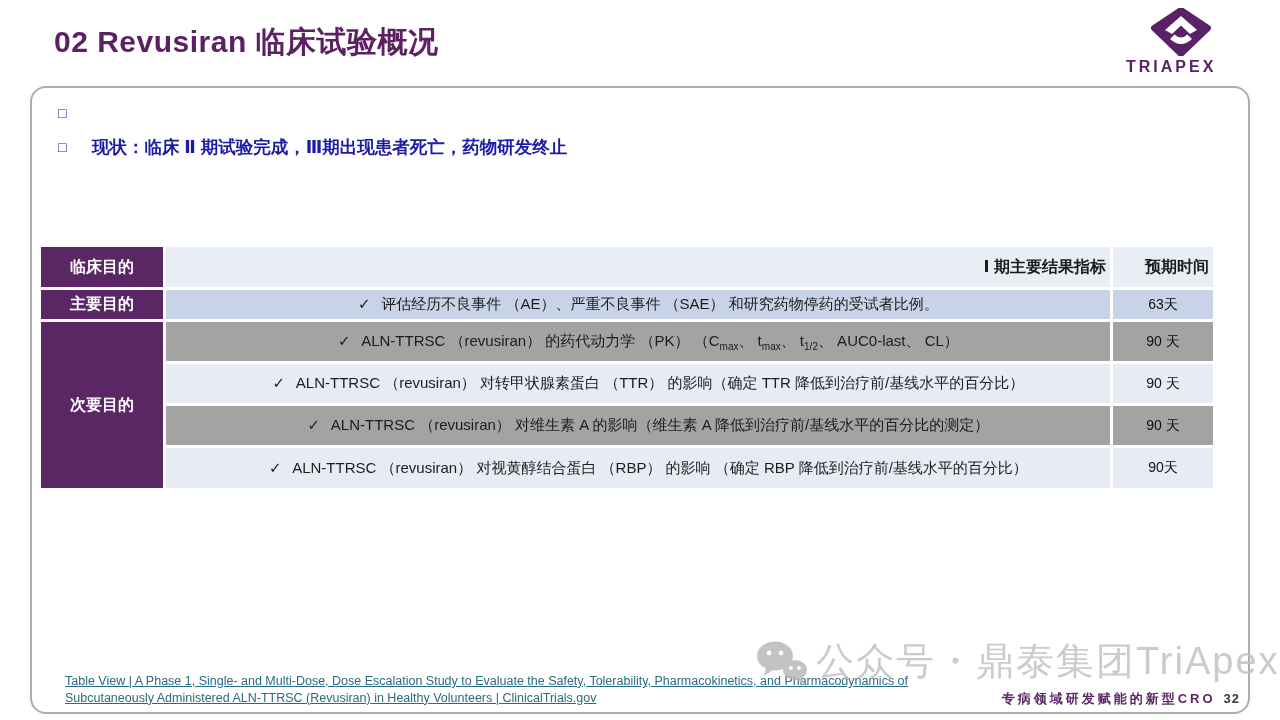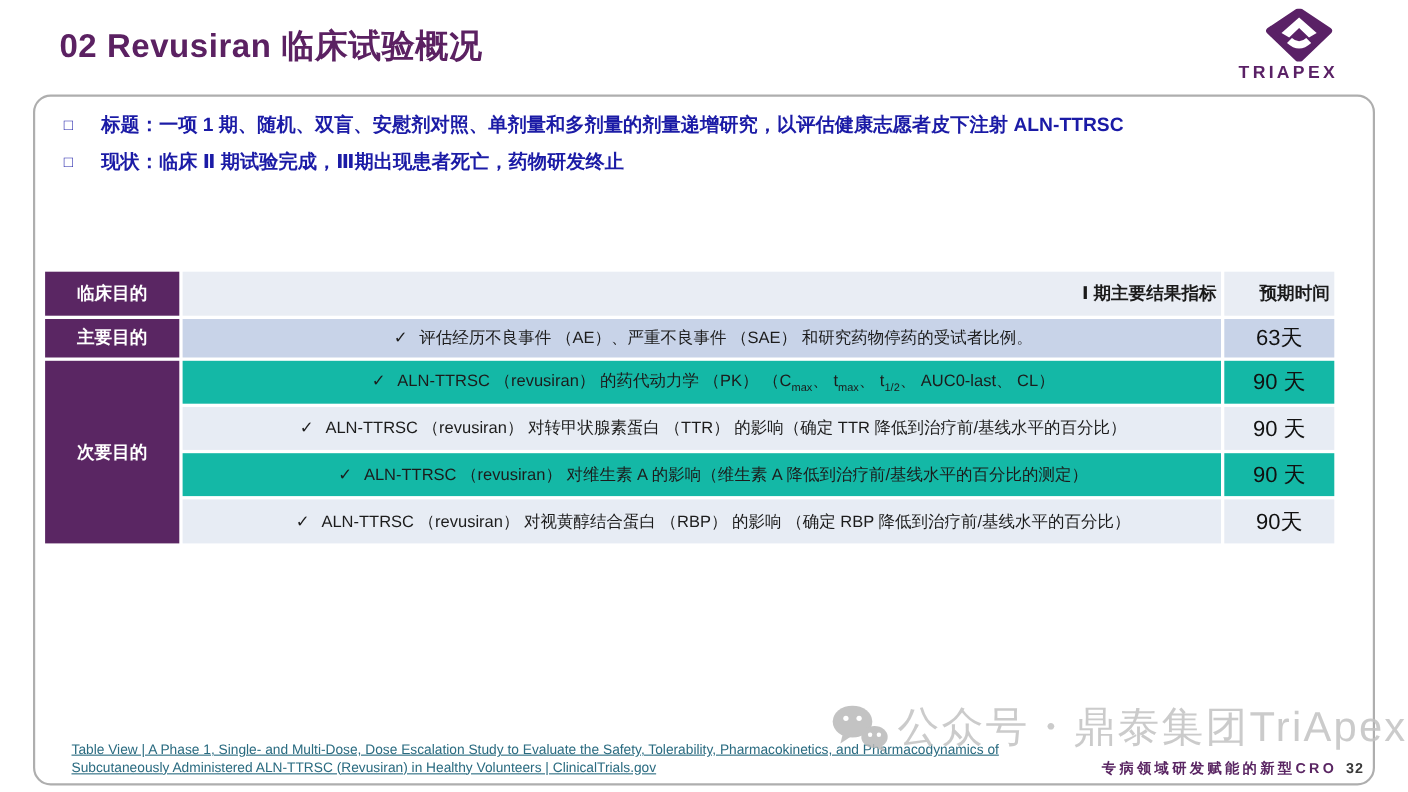--- a/index.html
+++ b/index.html
@@ -40,28 +40,28 @@
   td{padding:4px;}
   .pcell{
     background:#5A2663;color:#ffffff;font-weight:bold;font-size:16px;
     text-align:center;vertical-align:middle;
   }
   .hdr{
     background:#E9EDF4;color:#1a1a1a;font-weight:bold;font-size:16px;
     text-align:right;vertical-align:middle;
   }
   .r1{background:#C8D3E8;}
-  .ra{background:#14b8a6;}
+  .ra{background:#a3a3a3;}
   .rb{background:#E7ECF4;}
   .maincell{
     font-size:15px;color:#1c1c1c;text-align:center;vertical-align:middle;
     padding-left:14px;
   }
   .maincell .chk{display:inline-block;width:34px;}
-  .timecell{font-size:20px;color:#111;text-align:center;vertical-align:middle;}
+  .timecell{font-size:14px;color:#111;text-align:center;vertical-align:middle;}
   sub{font-size:10px;}
   
   .links{
     position:absolute;left:65px;top:673px;width:980px;
     font-size:12.5px;line-height:16.5px;color:#2A6B80;
   }
   .links a{color:#2A6B80;text-decoration:underline;cursor:pointer;}
   .tagline{
     position:absolute;right:40px;top:690px;white-space:nowrap;
     font-size:13px;color:#5A2663;letter-spacing:3px;font-weight:bold;
@@ -86,21 +86,20 @@
   </svg>
   <div class="logo-word">TRIAPEX</div>
 </div>
 
 <div class="card"></div>
 
 <div class="bullets">
   <div class="bullet">
     <span class="bmark">□</span>
     <div class="btext">
-      <div>标题：一项 1 期、随机、双盲、安慰剂对照、单剂量和多剂量的剂量递增研究，以评估健康志愿者皮下注射 ALN-TTRSC</div>
     </div>
   </div>
   <div class="bullet">
     <span class="bmark">□</span>
     <div class="btext">
       <div>现状：临床 Ⅱ 期试验完成，Ⅲ期出现患者死亡，药物研发终止</div>
     </div>
   </div>
 </div>
 

